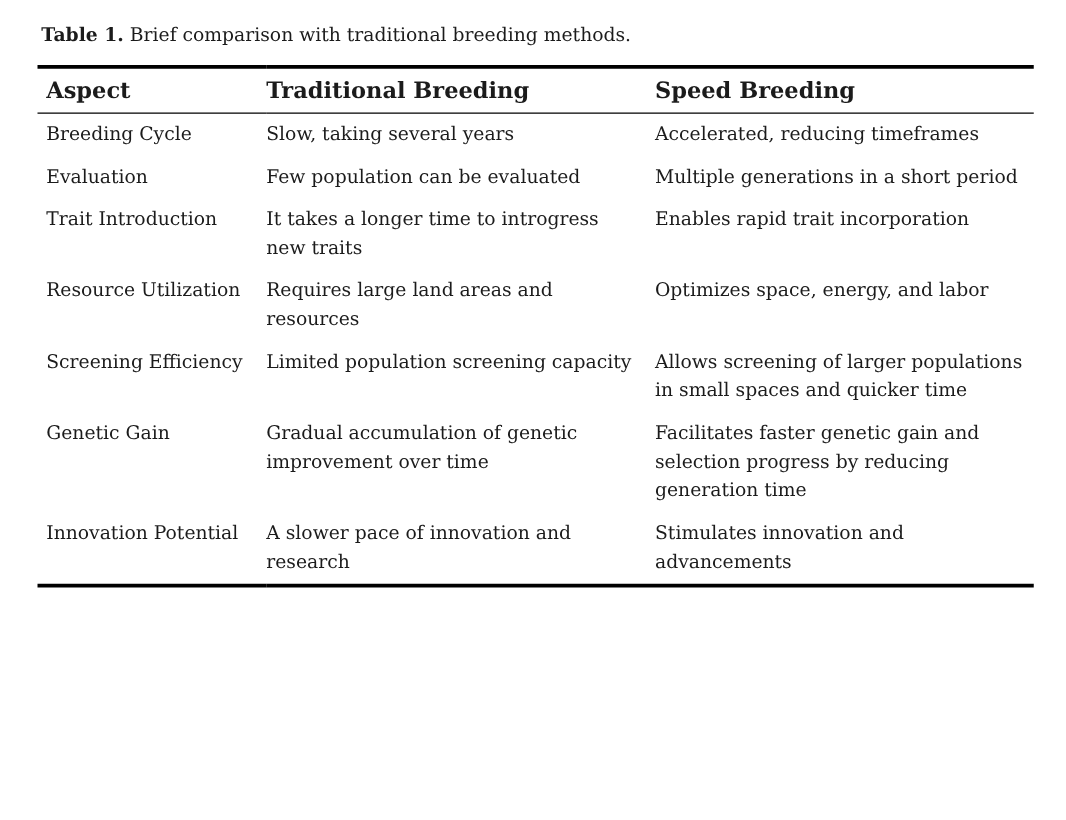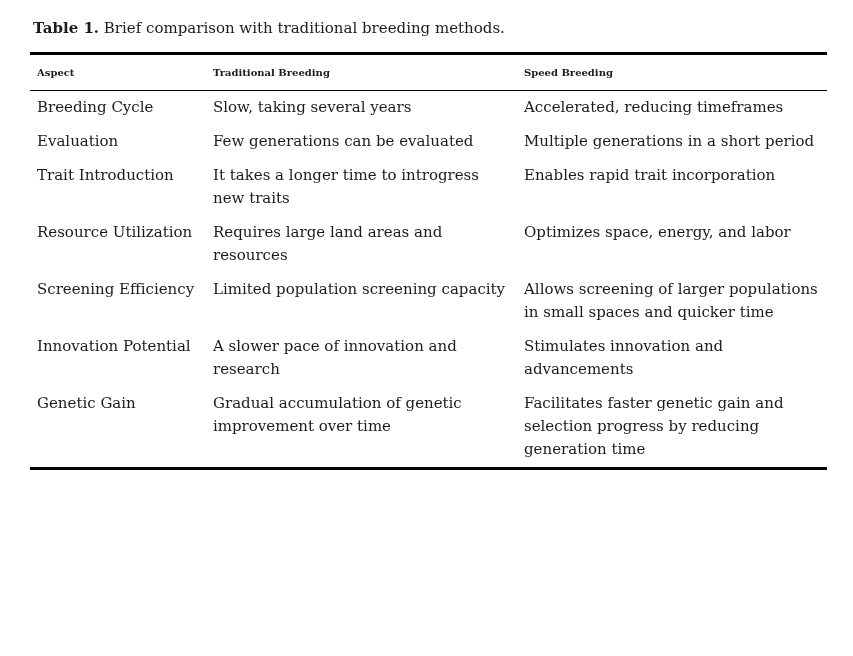--- a/index.html
+++ b/index.html
@@ -39,21 +39,21 @@
   }
   col.c1 { width: 183px; }
   col.c2 { width: 311px; }
   col.c3 { width: 303px; }
   th {
     text-align: left;
     font-weight: bold;
     vertical-align: top;
     padding: 6px 12px 6px 0;
     border-bottom: 1.5px solid #000000;
-    font-size: 10px;
+    font-size: 18px;
   }
   td {
     vertical-align: top;
     padding: 5px 12px 6px 0;
   }
   th.first, td.first {
     padding-left: 7px;
   }
   td.first {
     white-space: pre-line;
@@ -87,44 +87,44 @@
       </tr>
     </thead>
     <tbody>
       <tr>
         <td class="first">Breeding Cycle</td>
         <td>Slow, taking several years</td>
         <td class="last">Accelerated, reducing timeframes</td>
       </tr>
       <tr>
         <td class="first">Evaluation</td>
-        <td>Few generations can be evaluated</td>
+        <td>Few population can be evaluated</td>
         <td class="last">Multiple generations in a short period</td>
       </tr>
       <tr>
         <td class="first">Trait Introduction</td>
         <td>It takes a longer time to introgress new traits</td>
         <td class="last">Enables rapid trait incorporation</td>
       </tr>
       <tr>
         <td class="first">Resource Utilization</td>
         <td>Requires large land areas and resources</td>
         <td class="last">Optimizes space, energy, and labor</td>
       </tr>
       <tr>
         <td class="first">Screening Efficiency</td>
         <td>Limited population screening capacity</td>
         <td class="last">Allows screening of larger populations in small spaces and quicker time</td>
       </tr>
       <tr>
+        <td class="first">Genetic Gain</td>
+        <td>Gradual accumulation of genetic improvement over time</td>
+        <td class="last">Facilitates faster genetic gain and selection progress by reducing generation time</td>
+      </tr>
+      <tr>
         <td class="first">Innovation Potential</td>
         <td>A slower pace of innovation and research</td>
         <td class="last">Stimulates innovation and advancements</td>
-      </tr>
-      <tr>
-        <td class="first">Genetic Gain</td>
-        <td>Gradual accumulation of genetic improvement over time</td>
-        <td class="last">Facilitates faster genetic gain and selection progress by reducing generation time</td>
       </tr>
     </tbody>
   </table>
 
 </div>
 
 </body></html>

